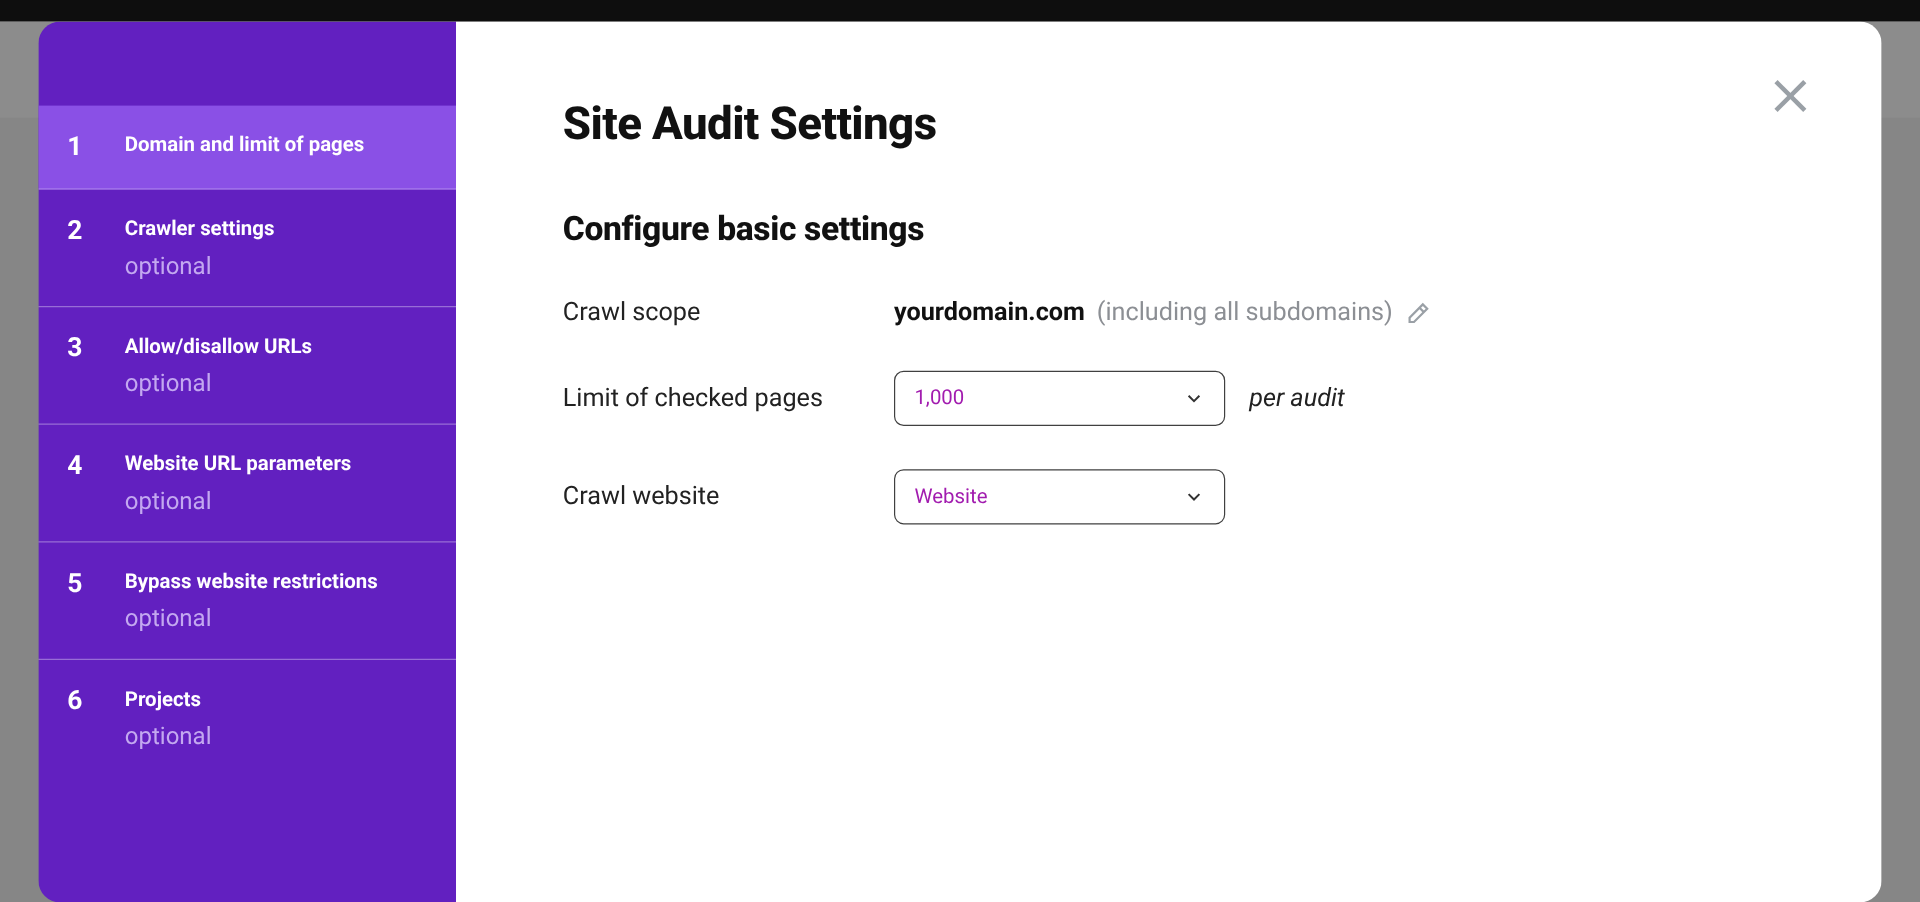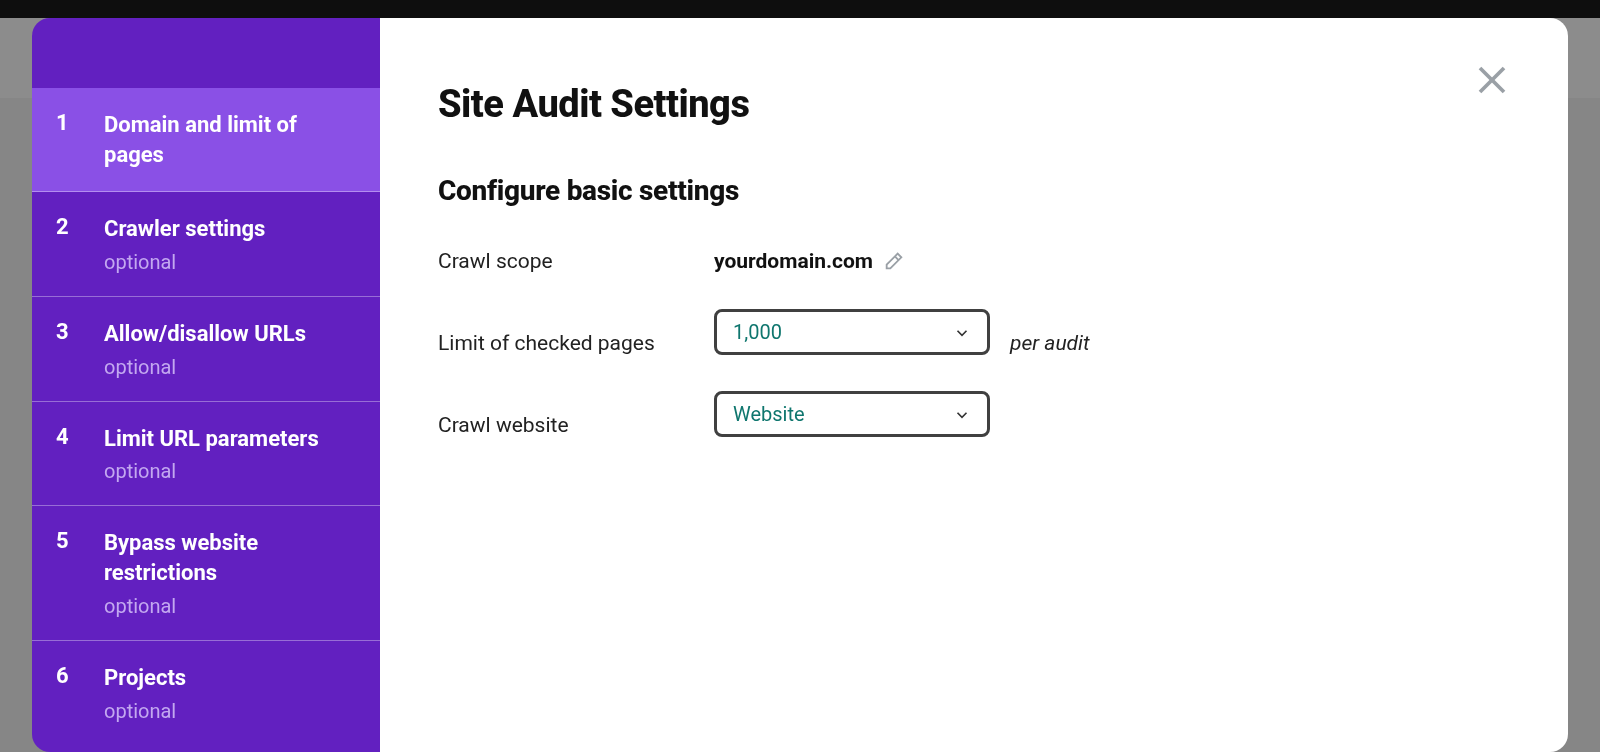--- a/index.html
+++ b/index.html
@@ -11,35 +11,35 @@
     .breadcrumb-sep { margin: 0 16px; color: #999; font-size: 18px; }
     .left-faint { position: absolute; top: 98px; left: 0; width: 30px; height: 654px; background: #fafafa; color: #444; font-size: 18px; padding-top: 140px; line-height: 2.8; letter-spacing: 1px; }
     .dim-overlay { position: absolute; top: 0; left: 0; width: 1600px; height: 752px; background: rgba(0,0,0,0.45); }
     .modal-wrap { position: absolute; top: 18px; left: 32px; width: 1536px; height: 734px; display: flex; border-radius: 18px; overflow: hidden; }
     .sidebar { width: 348px; background: #6220C0; display: flex; flex-direction: column; padding-top: 70px; }
     .step { display: flex; gap: 30px; padding: 22px 24px 22px 24px; border-bottom: 1px solid rgba(255,255,255,0.35); color: #ffffff; cursor: pointer; }
     .step:last-child { border-bottom: none; }
     .step.active { background: #8A50E6; }
     .step-num { font-size: 22px; font-weight: 700; min-width: 18px; }
     .step-body { display: flex; flex-direction: column; gap: 6px; }
-    .step-title { font-size: 22px; font-weight: 700; line-height: 1.35; }
+    .step-title { font-size: 17px; font-weight: 700; line-height: 1.35; }
     .step-opt { font-size: 20px; color: #C3A8F0; font-weight: 400; }
-    .main { flex: 1; background: #ffffff; position: relative; padding: 64px 58px 0 58px; }
+    .main { flex: 1; background: #ffffff; position: relative; padding: 64px 58px 0 89px; }
     .close-btn { position: absolute; top: 44px; right: 58px; width: 36px; height: 36px; cursor: pointer; color: #9aa0a6; }
     .close-btn svg { width: 36px; height: 36px; stroke: currentColor; stroke-width: 2.5; }
     .h1 { font-size: 38px; font-weight: 800; color: #111; margin-bottom: 48px; letter-spacing: -0.5px; }
     .h2 { font-size: 28px; font-weight: 800; color: #111; margin-bottom: 42px; letter-spacing: -0.3px; }
-    .form-row { display: flex; align-items: flex-end; margin-bottom: 36px; font-size: 21px; }
+    .form-row { display: flex; align-items: center; margin-bottom: 36px; font-size: 21px; }
     .form-label { width: 276px; color: #222; font-weight: 400; }
     .scope-value { display: flex; align-items: center; gap: 10px; }
     .scope-domain { font-weight: 700; color: #111; }
     .scope-note { color: #8c8f94; font-weight: 400; }
     .edit-icon { width: 22px; height: 22px; color: #9aa0a6; cursor: pointer; }
     .edit-icon svg { width: 22px; height: 22px; stroke: currentColor; stroke-width: 2; fill: none; }
-    .select { width: 276px; height: 46px; border: 3px solid #404040; border-radius: 8px; background: #fff; display: flex; align-items: center; justify-content: space-between; padding: 0 16px; font-size: 20px; color: #0f766e; cursor: pointer; }
+    .select { width: 276px; height: 46px; border: 1px solid #404040; border-radius: 8px; background: #fff; display: flex; align-items: center; justify-content: space-between; padding: 0 16px; font-size: 17px; color: #a21caf; cursor: pointer; }
     .select .chev { width: 18px; height: 18px; }
     .select .chev svg { width: 18px; height: 18px; stroke: #333; stroke-width: 2.2; fill: none; }
     .after-select { margin-left: 20px; color: #222; font-style: italic; }
   </style>
 </head>
 <body>
 
 <div class="app-bg">
   <div class="darkbar"></div>
   <div class="breadcrumb-bar">
@@ -70,21 +70,21 @@
     <div class="step">
       <div class="step-num">3</div>
       <div class="step-body">
         <div class="step-title">Allow/disallow URLs</div>
         <div class="step-opt">optional</div>
       </div>
     </div>
     <div class="step">
       <div class="step-num">4</div>
       <div class="step-body">
-        <div class="step-title">Limit URL parameters</div>
+        <div class="step-title">Website URL parameters</div>
         <div class="step-opt">optional</div>
       </div>
     </div>
     <div class="step">
       <div class="step-num">5</div>
       <div class="step-body">
         <div class="step-title">Bypass website restrictions</div>
         <div class="step-opt">optional</div>
       </div>
     </div>
@@ -107,20 +107,21 @@
       </span>
     </div>
 
     <h1 class="h1">Site Audit Settings</h1>
     <h2 class="h2">Configure basic settings</h2>
 
     <div class="form-row">
       <div class="form-label">Crawl scope</div>
       <div class="scope-value">
         <span class="scope-domain">yourdomain.com</span>
+        <span class="scope-note">(including all subdomains)</span>
         <span class="edit-icon">
           <span>
             <svg viewBox="0 0 24 24">
                 <path d="M4 20h4L20 8l-4-4L4 16v4z"></path>
                 <path d="M13 7l4 4"></path>
               </svg>
           </span>
         </span>
       </div>
     </div>

